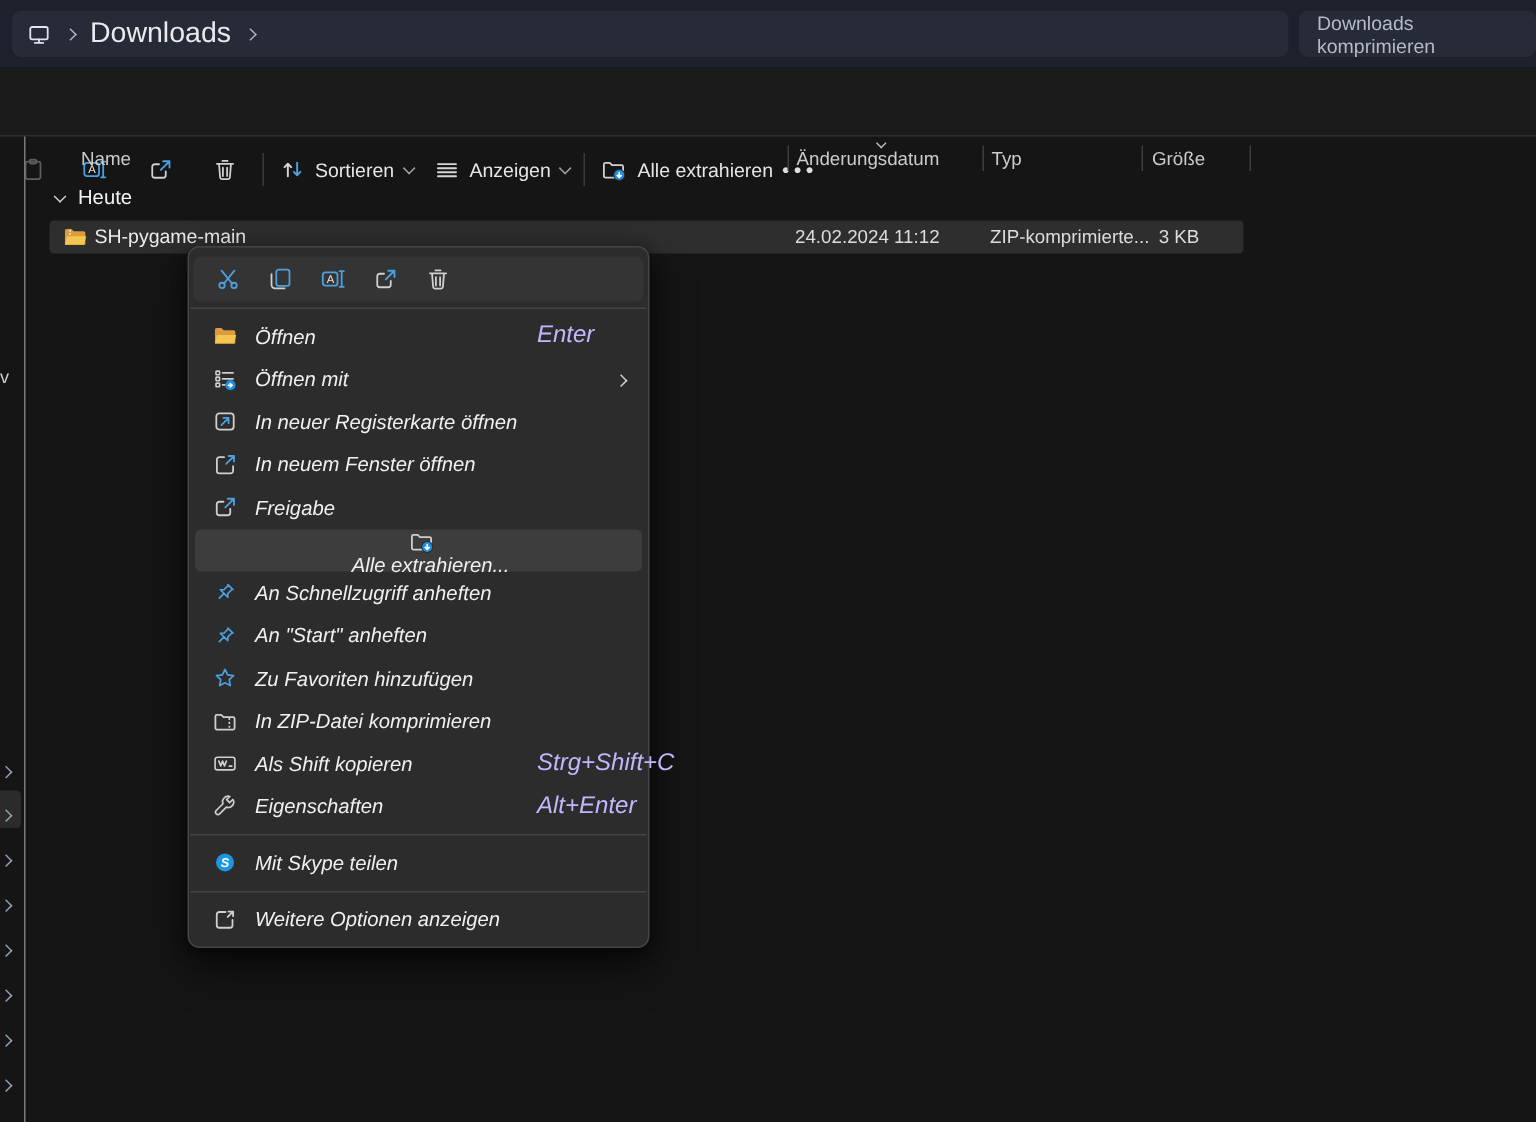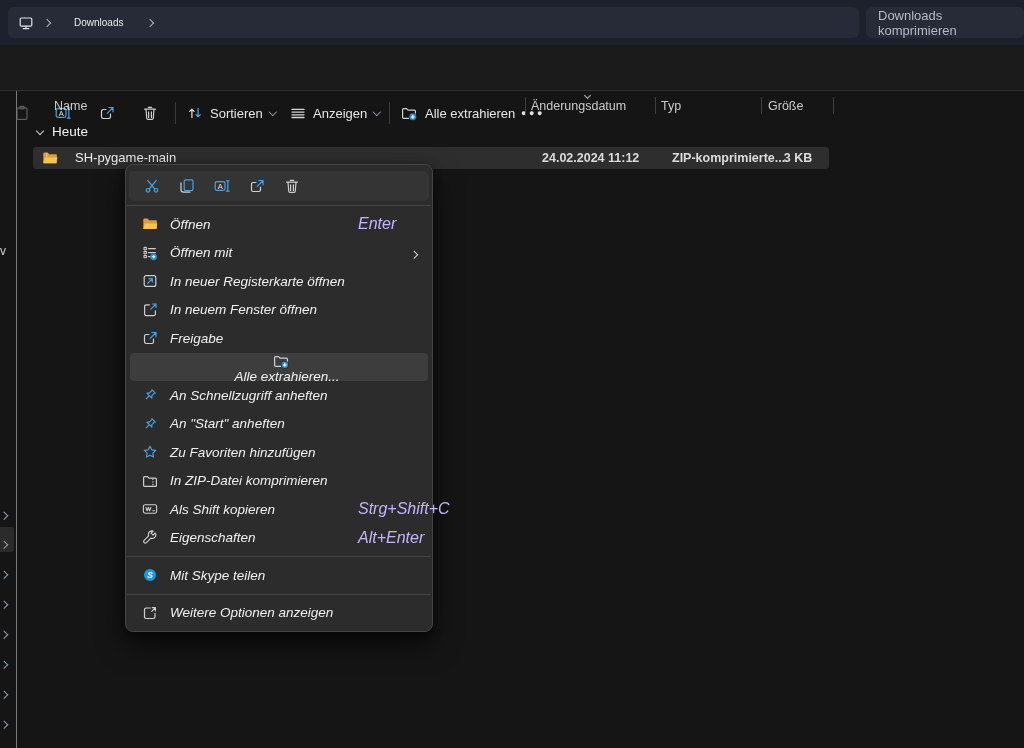--- a/index.html
+++ b/index.html
@@ -4,21 +4,21 @@
 <style>
   html,body{margin:0;padding:0;background:#000;}
   #screen{position:relative;width:1024px;height:748px;background:#151515;overflow:hidden;
           font-family:"Liberation Sans","DejaVu Sans",sans-serif;color:#e8e8e8;-webkit-font-smoothing:antialiased;}
   .abs{position:absolute;}
   
   #topbar{left:0;top:0;width:1024px;height:45px;background:#1d212b;border-bottom:1px solid #14161c;}
   .pill{position:absolute;top:7px;height:31px;background:#262b37;border-radius:6px;display:flex;align-items:center;box-sizing:border-box;}
   #addr{left:8px;width:851px;padding-left:10px;}
   #search{left:866px;width:158px;padding-left:12px;color:#b4bbc6;font-size:13px;}
-  .crumb{font-size:10px;color:#e9eaee;margin:0 14px;}
+  .crumb{font-size:19px;color:#e9eaee;margin:0 0;}
   
   .chev{display:inline-block;width:5px;height:5px;border-right:1.4px solid #aeb4bd;border-bottom:1.4px solid #aeb4bd;}
   .chev-r{transform:rotate(-45deg);}
   .chev-d{transform:rotate(45deg);}
   #addr .chev{margin:0 10px;}
   
   #toolbar{left:0;top:45px;width:1024px;height:46px;background:#1b1b1b;border-bottom:1px solid #2e2e2e;box-sizing:border-box;}
   .tbtn{position:absolute;top:52px;width:32px;height:32px;border-radius:4px;display:flex;align-items:center;justify-content:center;}
   .tdiv{position:absolute;top:57px;width:1px;height:22px;background:#3a3a3a;}
   .tgroup{position:absolute;top:52px;height:32px;display:flex;align-items:center;gap:7px;border-radius:4px;padding:0 4px;}
@@ -26,22 +26,22 @@
   .tgroup .chev, .more-dots{color:#9aa0a8;}
   .tgroup .chev{width:4.5px;height:4.5px;border-color:#9aa0a8;margin-top:-3px;}
   .more-dots{font-size:9px;letter-spacing:2.5px;color:#e0e0e0;}
   
   #navline{left:16px;top:91px;width:1px;height:657px;background:#7a7a7a;}
   .hdr{font-size:12.5px;color:#cbcbcb;height:18px;line-height:18px;}
   .hdiv{width:1px;height:17px;background:#3e3e3e;}
   .sortcaret{width:4px;height:4px;border-color:#b9b9b9;}
   .grp-label{font-size:13.5px;color:#f2f2f2;height:18px;line-height:18px;}
   #filerow{left:33px;top:147px;width:796px;height:22px;background:#2e2e2e;border-radius:3px;}
-  #filerow span{position:absolute;top:2px;height:18px;line-height:18px;font-size:13px;color:#ececec;margin-left:12px;}
-  .cellmuted{font-size:12.5px !important;color:#dcdcdc !important;font-weight:bold;}
+  #filerow span{position:absolute;top:2px;height:18px;line-height:18px;font-size:13px;color:#ececec;}
+  .cellmuted{font-size:12.5px !important;color:#dcdcdc !important;}
   
   .side-chev{position:absolute;left:1px;width:10px;height:12px;}
   .side-chev .chev{width:4.5px;height:4.5px;border-color:#8ea0ac;border-width:1.6px;}
   #side-hl{left:0;top:527px;width:14px;height:25px;background:#2b2b2b;border-radius:0 3px 3px 0;}
   #side-frag{left:0;top:244px;font-size:12px;color:#cfcfcf;}
   
   #menu{left:125px;top:164px;width:308px;background:#2c2c2c;border:1px solid #454545;border-radius:8px;
         box-shadow:0 12px 28px rgba(0,0,0,.6),0 3px 10px rgba(0,0,0,.45);box-sizing:border-box;padding:4px 0;z-index:10;}
   #qabar{height:30px;margin:2px 3px 2px;background:#343434;border-radius:5px;display:flex;align-items:center;padding:0 5px;}
   .qa{width:35px;height:26px;display:flex;align-items:center;justify-content:center;border-radius:4px;}

